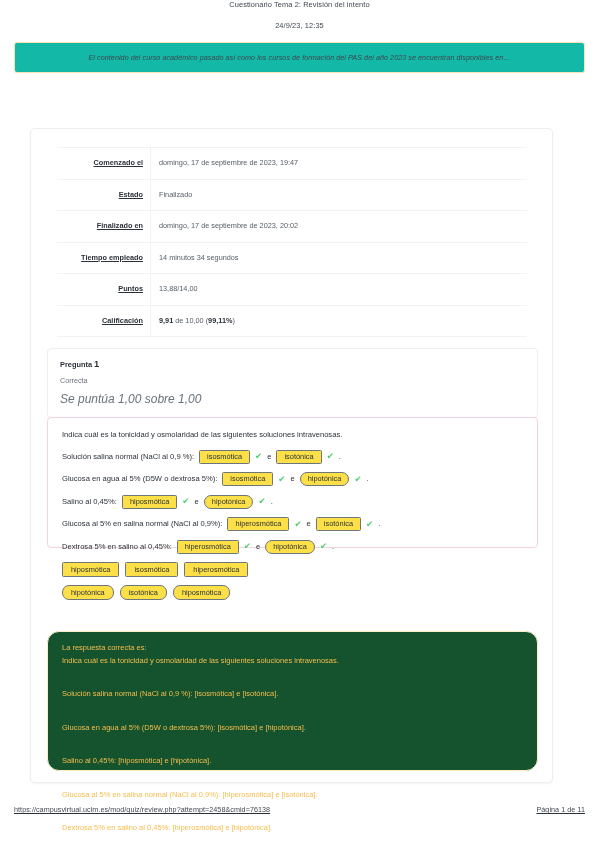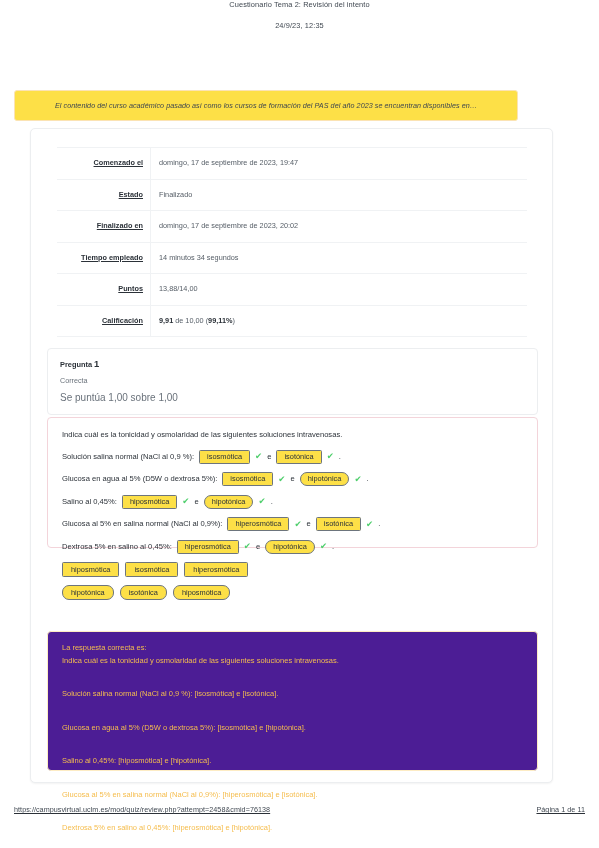--- a/index.html
+++ b/index.html
@@ -15,26 +15,26 @@
   
   .print-header{
     position:absolute;top:0;left:0;width:599px;height:30px;
     display:flex;align-items:center;justify-content:space-between;
     padding:0 14px;box-sizing:border-box;flex-direction:column;
   }
   .print-header span{font-size:7.4px;color:#3f4750;letter-spacing:.1px;}
 
   
   .notice{
-    position:absolute;left:14px;top:42px;width:504px;height:31px;
+    position:absolute;left:14px;top:42px;width:571px;height:31px;
     box-sizing:border-box;
     border:1px solid #fbe3b4;
     border-radius:3px;
-    background:#fde047;
-    display:flex;align-items:center;justify-content:center;margin-top:48px;
+    background:#14b8a6;
+    display:flex;align-items:center;justify-content:center;
   }
   .notice-text{
     font-size:7.2px;font-style:italic;color:#3e464f;letter-spacing:.05px;
     text-align:center;
   }
 
   
   .review-card{
     position:absolute;left:30px;top:128px;width:523px;height:655px;
     box-sizing:border-box;
@@ -73,21 +73,21 @@
     position:absolute;left:16px;top:219px;width:491px;
     box-sizing:border-box;
     border:1px solid #eceef0;
     border-radius:4px;
     background:#fff;
     padding:9px 28px 11px 12px;
   }
   .q-meta .q-no{font-size:7.4px;font-weight:bold;color:#2b3138;margin-bottom:7px;}
   .q-meta .q-no .num{font-size:9.4px;font-weight:bold;}
   .q-meta .q-state{font-size:7.2px;color:#6a727b;margin-bottom:7px;}
-  .q-meta .q-grade{font-size:10px;color:#6a727b;}
+  .q-meta .q-grade{font-size:12px;color:#6a727b;font-style:italic;}
 
   
   .q-body{
     position:absolute;left:16px;top:288px;width:491px;height:131px;
     box-sizing:border-box;
     border:1px solid #f3d4da;
     border-radius:4px;
     background:#fff;
     padding:12px 14px;
   }
@@ -119,22 +119,22 @@
 
   .tokens{display:flex;align-items:center;margin-bottom:8px;}
   .tokens .slot{margin-right:6px;height:15px;padding:0 8px;}
   .tokens.r2{margin-bottom:0;}
 
   
   .feedback{
     position:absolute;left:16px;top:502px;width:491px;height:140px;
     box-sizing:border-box;
     border:1px solid #fdecc4;
-    border-radius:4px;
-    background:#4c1d95;
+    border-radius:12px;
+    background:#14532d;
     padding:11px 14px;
   }
   .fb-line{font-size:7.5px;color:#f5bd4e;line-height:1.4;margin-bottom:2px;}
   .fb-line.gap{margin-top:23px;margin-bottom:8px;}
 
   
   .print-footer{
     position:absolute;left:0;bottom:34px;width:599px;
     display:flex;align-items:center;justify-content:space-between;
     padding:0 14px;box-sizing:border-box;text-decoration:underline;

